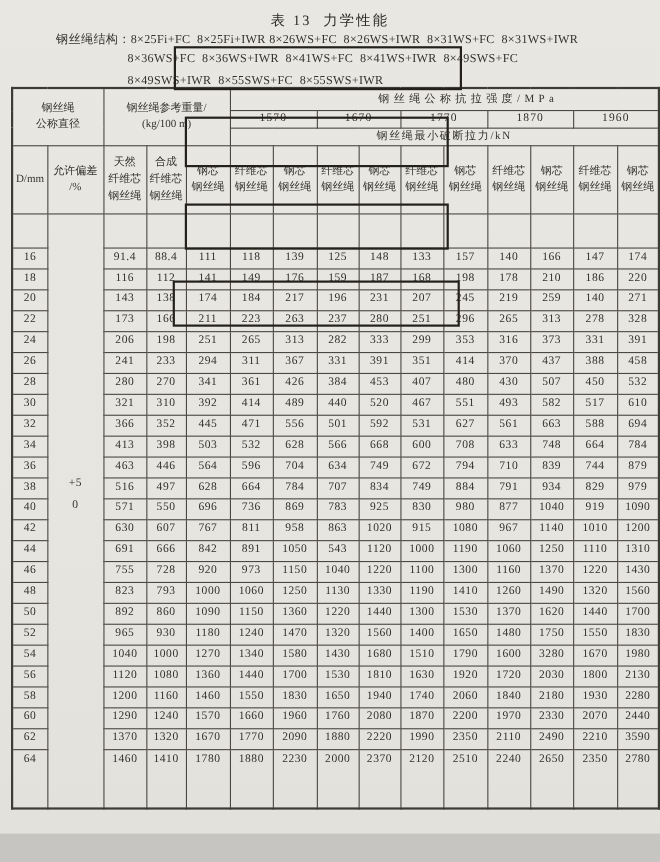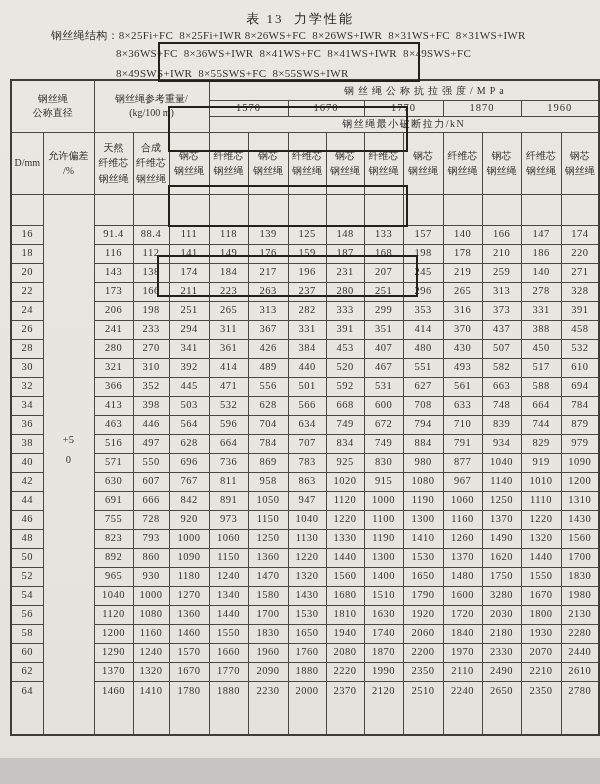--- a/index.html
+++ b/index.html
@@ -385,21 +385,21 @@
           <td>1010</td>
           <td>1200</td>
         </tr>
         <tr>
           <td>44</td>
           <td>691</td>
           <td>666</td>
           <td>842</td>
           <td>891</td>
           <td>1050</td>
-          <td>947</td>
+          <td>543</td>
           <td>1120</td>
           <td>1000</td>
           <td>1190</td>
           <td>1060</td>
           <td>1250</td>
           <td>1110</td>
           <td>1310</td>
         </tr>
         <tr>
           <td>46</td>
@@ -536,21 +536,21 @@
           <td>1670</td>
           <td>1770</td>
           <td>2090</td>
           <td>1880</td>
           <td>2220</td>
           <td>1990</td>
           <td>2350</td>
           <td>2110</td>
           <td>2490</td>
           <td>2210</td>
-          <td>2610</td>
+          <td>3590</td>
         </tr>
         <tr class="last-row">
           <td>64</td>
           <td>1460</td>
           <td>1410</td>
           <td>1780</td>
           <td>1880</td>
           <td>2230</td>
           <td>2000</td>
           <td>2370</td>

